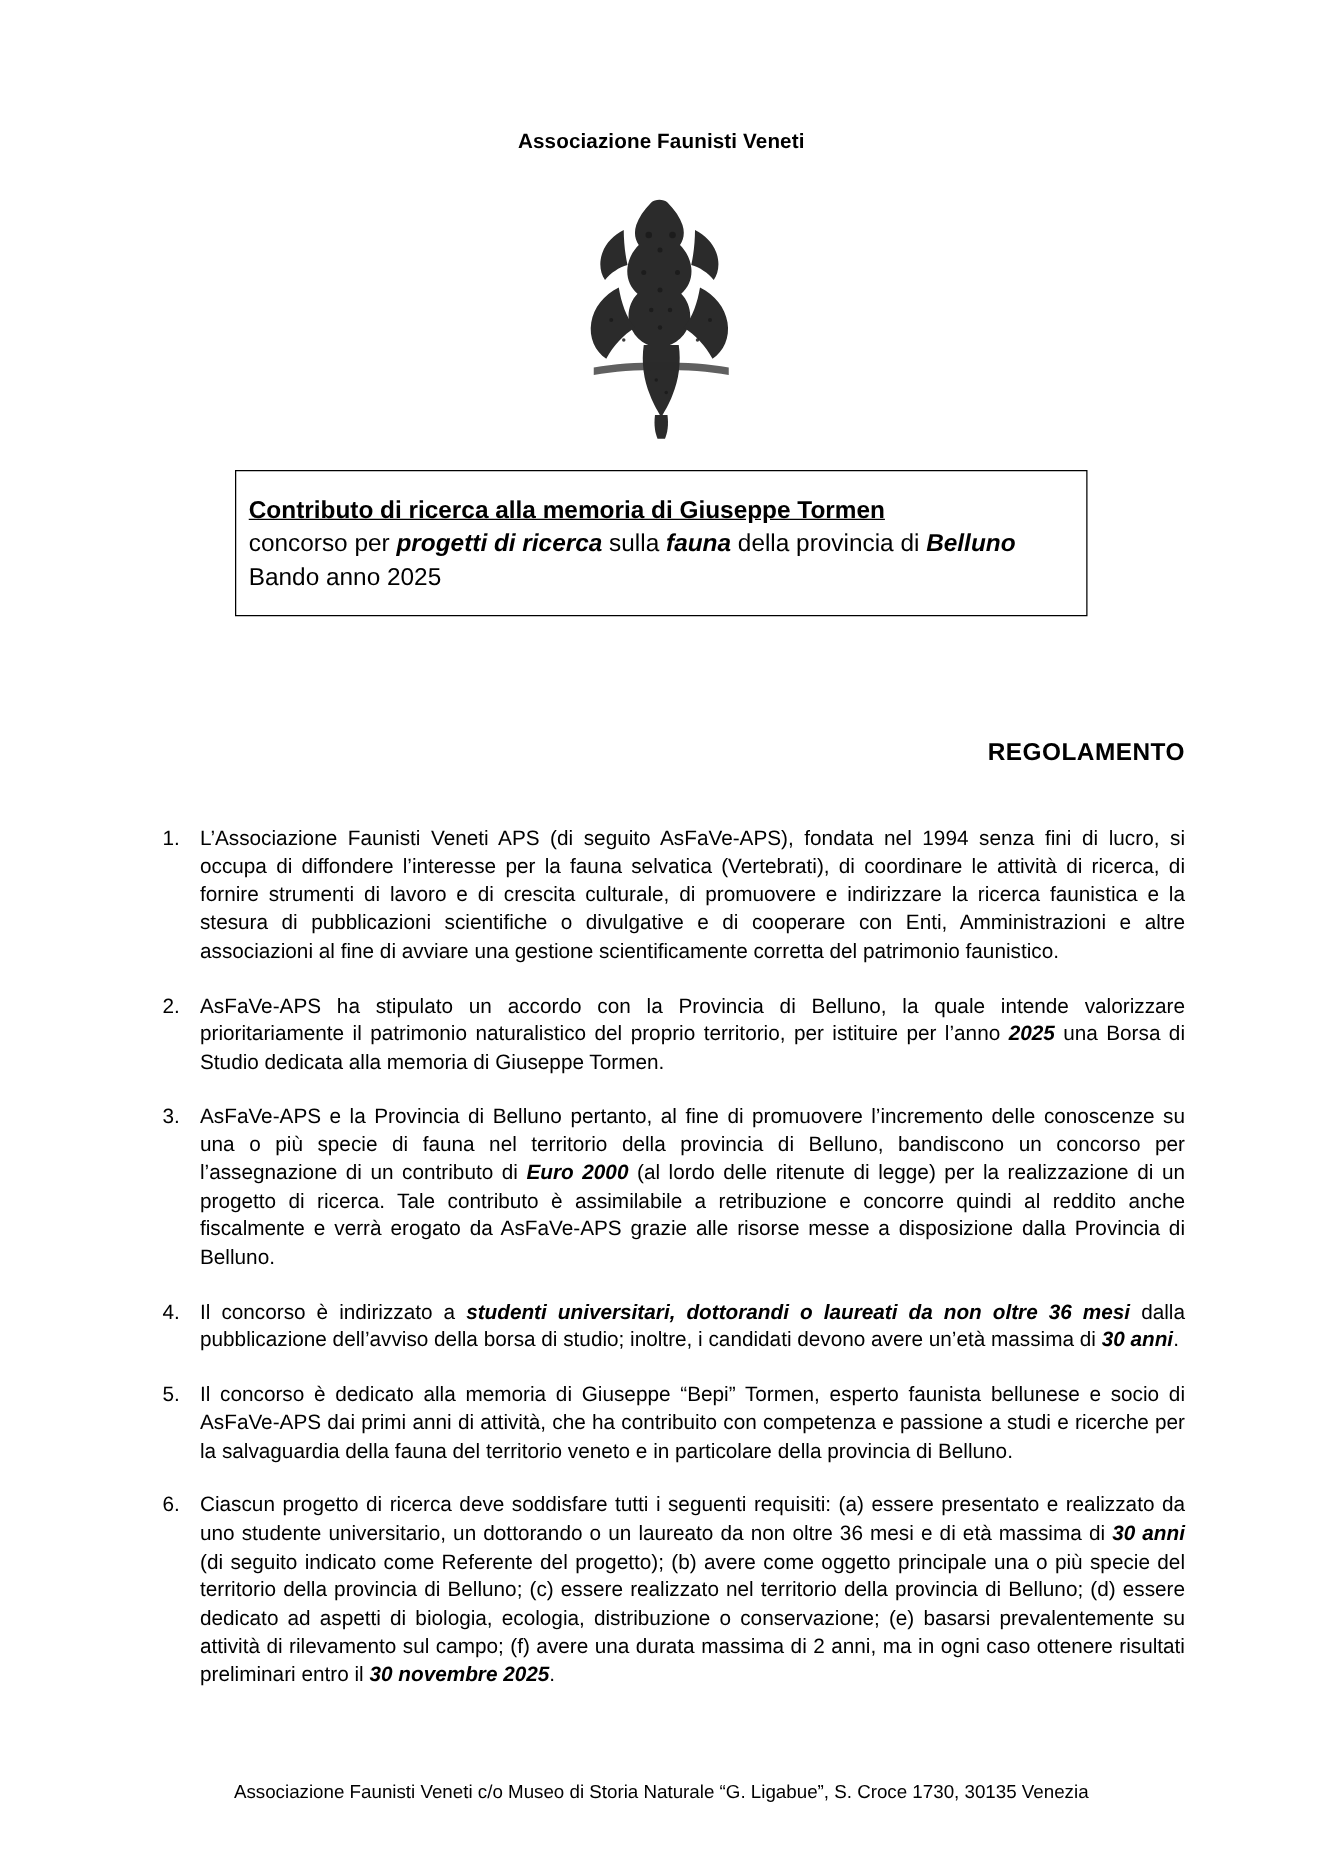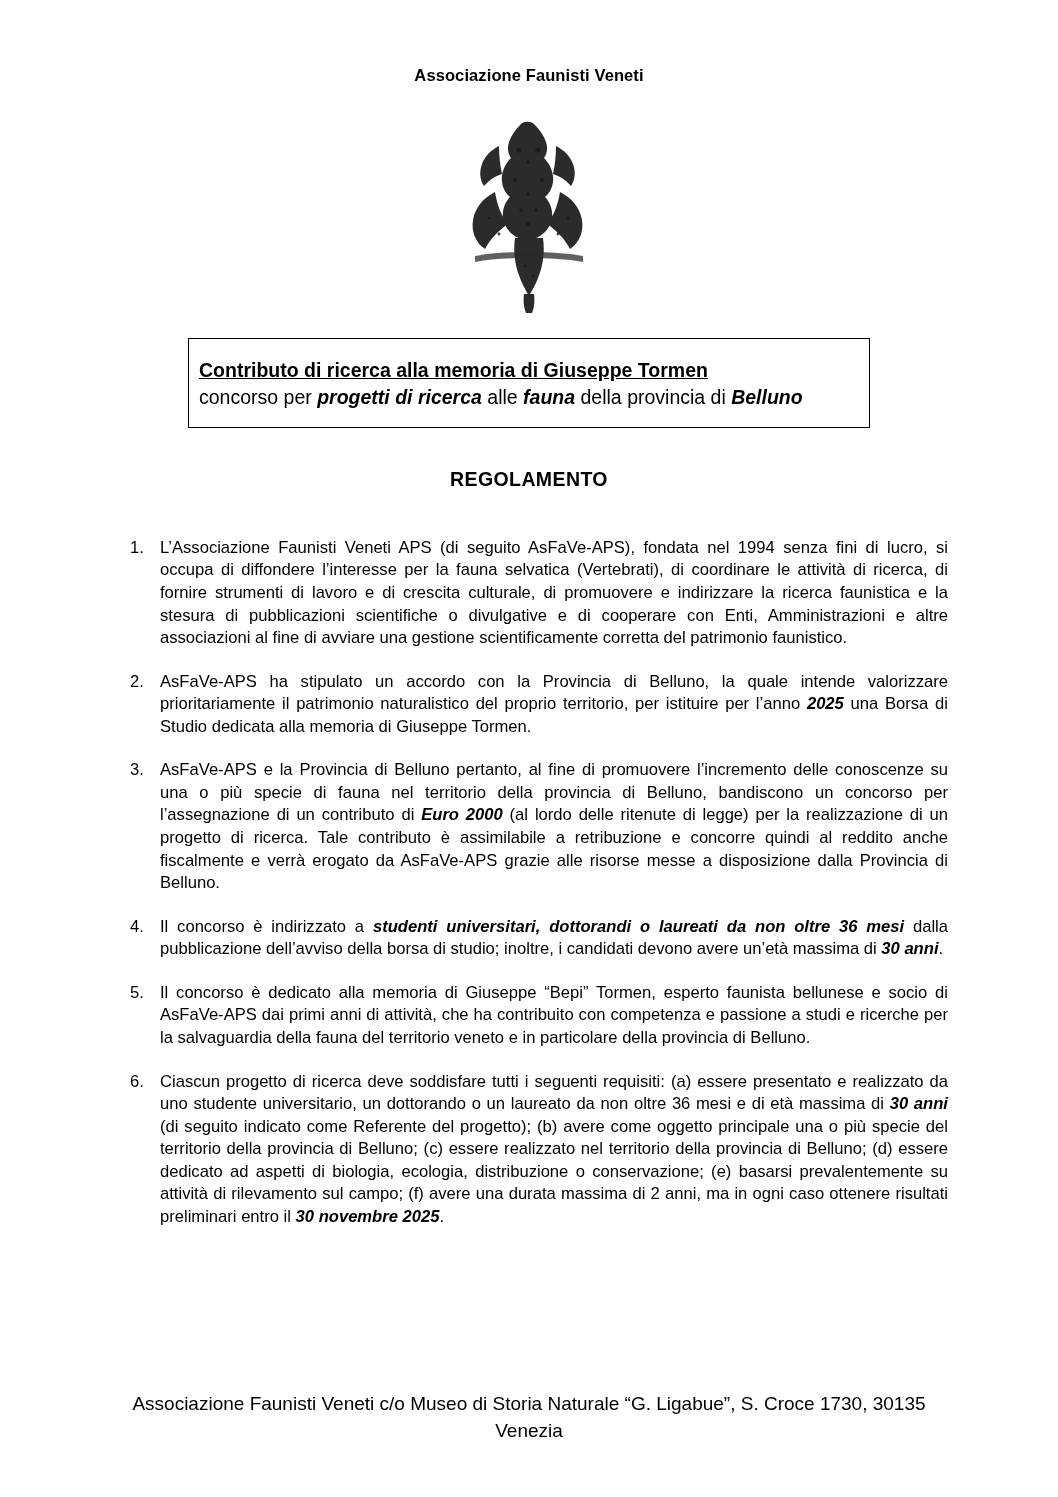--- a/index.html
+++ b/index.html
@@ -12,21 +12,21 @@
     height: 1497px;
     font-family: "Liberation Sans", sans-serif;
     color: #000000;
     position: relative;
     overflow: hidden;
   }
   .page {
     width: 1058px;
     height: 1497px;
     box-sizing: border-box;
-    padding: 66px 110px 40px 110px;
+    padding: 104px 110px 40px 110px;
     position: relative;
   }
   .org-title {
     text-align: center;
     font-weight: bold;
     font-size: 16.5px;
     letter-spacing: 0.1px;
   }
   .logo-wrap {
     display: flex;
@@ -51,24 +51,24 @@
     text-decoration: underline;
   }
   .title-line2 {
     font-size: 19.5px;
   }
   .title-line3 {
     font-size: 19.5px;
   }
   .b { font-weight: bold; font-style: italic; }
   .section-heading {
-    text-align: center;
+    text-align: right;
     font-weight: bold;
     font-size: 19.5px;
-    margin-top: 40px;
+    margin-top: 98px;
     letter-spacing: 0.4px;
   }
   ol.rules {
     margin: 46px 0 12px 0;
     padding: 0;
     list-style: none;
     counter-reset: rule;
   }
   ol.rules > li {
     counter-increment: rule;
@@ -85,21 +85,21 @@
     left: 20px;
     top: 0;
     font-size: 16.6px;
   }
   .footer {
     position: absolute;
     left: 110px;
     right: 110px;
     bottom: 52px;
     text-align: center;
-    font-size: 19px;
+    font-size: 15px;
     line-height: 1.45;
   }
   .footer .email {
     font-style: italic;
   }
 </style>
 </head>
 <body>
 
 <div class="page">
@@ -137,21 +137,22 @@
         <circle cx="70" cy="128" r="1.4"></circle>
         <circle cx="129" cy="128" r="1.4"></circle>
         <circle cx="96" cy="160" r="1.4"></circle>
         <circle cx="104" cy="170" r="1.4"></circle>
       </g>
     </svg>
   </div>
 
   <div class="title-box">
     <div class="title-line1">Contributo di ricerca alla memoria di Giuseppe Tormen</div>
-    <div class="title-line2"><span>concorso per </span><span class="b">progetti di ricerca</span><span> alle </span><span class="b">fauna</span><span> della provincia di </span><span class="b">Belluno</span></div>
+    <div class="title-line2"><span>concorso per </span><span class="b">progetti di ricerca</span><span> sulla </span><span class="b">fauna</span><span> della provincia di </span><span class="b">Belluno</span></div>
+    <div class="title-line3">Bando anno 2025</div>
   </div>
 
   <div class="section-heading">REGOLAMENTO</div>
 
   <ol class="rules">
     <li>L’Associazione Faunisti Veneti APS (di seguito AsFaVe-APS), fondata nel 1994 senza fini di lucro,  si occupa di diffondere l’interesse per la fauna selvatica (Vertebrati), di coordinare le attività di ricerca, di fornire strumenti di lavoro e di crescita culturale, di promuovere e indirizzare la ricerca faunistica e la stesura di pubblicazioni scientifiche o divulgative e di cooperare con Enti, Amministrazioni e altre associazioni al fine di avviare una gestione scientificamente corretta del patrimonio faunistico.</li>
     <li>AsFaVe-APS ha stipulato un accordo con la Provincia di Belluno, la quale intende valorizzare prioritariamente il patrimonio naturalistico del proprio territorio, per istituire per l’anno <span class="b">2025</span> una Borsa di Studio dedicata alla memoria di Giuseppe Tormen.</li>
     <li>AsFaVe-APS e la Provincia di Belluno pertanto, al fine di promuovere l’incremento delle conoscenze su una o più specie di fauna nel territorio della provincia di Belluno, bandiscono un concorso per l’assegnazione di un contributo di <span class="b">Euro 2000</span> (al lordo delle ritenute di legge) per la realizzazione di un progetto di ricerca. Tale contributo è assimilabile a retribuzione e concorre quindi al reddito anche fiscalmente e verrà erogato da AsFaVe-APS grazie alle risorse messe a disposizione dalla Provincia di Belluno.</li>
     <li>Il concorso è indirizzato a <span class="b">studenti universitari, dottorandi o laureati da non oltre 36 mesi</span> dalla pubblicazione dell’avviso della borsa di studio; inoltre, i candidati devono avere un’età massima di <span class="b">30 anni</span>.</li>
     <li>Il concorso è dedicato alla memoria di Giuseppe “Bepi” Tormen, esperto faunista bellunese e socio di AsFaVe-APS dai primi anni di attività, che ha contribuito con competenza e passione a studi e ricerche per la salvaguardia della fauna del territorio veneto e in particolare della provincia di Belluno.</li>

